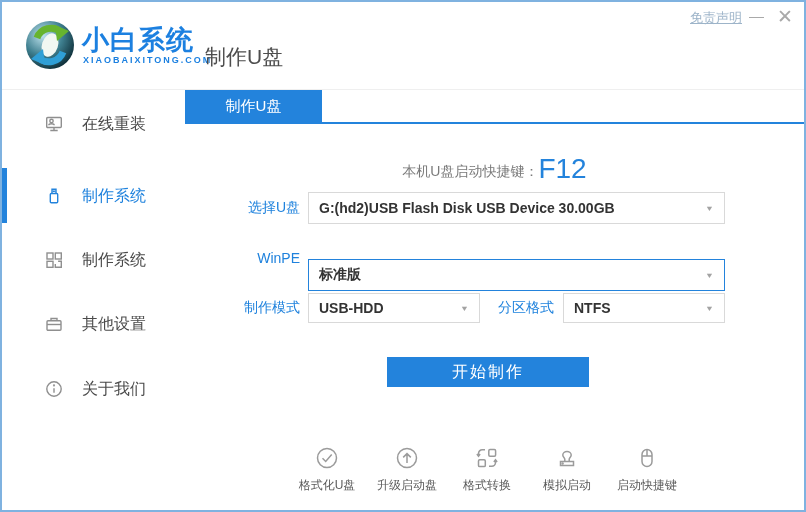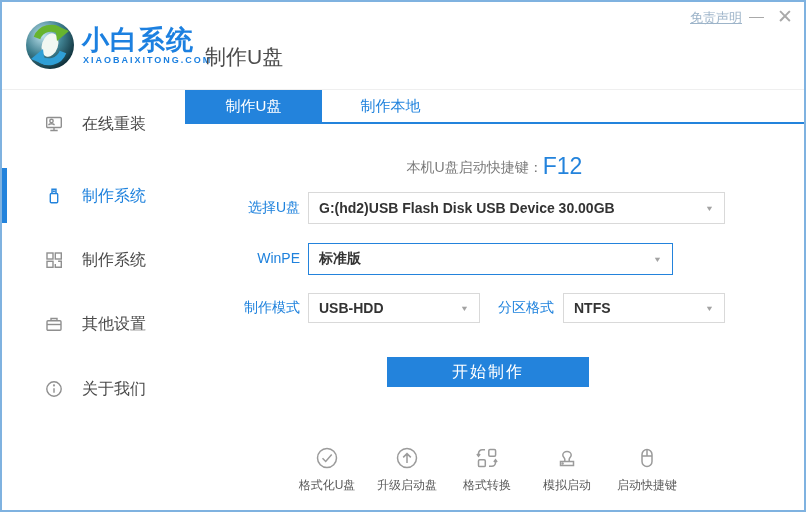--- a/index.html
+++ b/index.html
@@ -24,21 +24,21 @@
   .side-item .slabel{margin-left:18px;font-size:16px;color:#4a4a4a;}
   .side-item.active .slabel{color:#1f82dd;}
   .active-bar{position:absolute;left:0;top:166px;width:5px;height:55px;background:#2383dc;}
   
   .tabbar{position:absolute;left:183px;top:88px;right:0;height:32px;border-bottom:2px solid #2383dc;display:flex;}
   .tab{width:137px;line-height:32px;text-align:center;font-size:15px;color:#1f82dd;cursor:pointer;}
   .tab.active{background:#2383dc;color:#fff;}
   
   .hotkey{position:absolute;left:183px;right:0;top:151px;text-align:center;}
   .hotkey .hk-label{font-size:14px;color:#7a7a7a;vertical-align:2px;}
-  .hotkey .hk-value{font-size:23px;color:#2383dc;}
+  .hotkey .hk-value{font-size:28px;color:#2383dc;}
   .form-label{position:absolute;font-size:14px;color:#1f82dd;text-align:right;width:100px;}
   .select{position:absolute;border:1px solid #d9d9d9;background:#fff;box-sizing:border-box;
           display:flex;align-items:center;padding:0 32px 0 10px;font-size:14px;color:#333;cursor:pointer;font-weight:bold;}
   .select .val{white-space:nowrap;overflow:hidden;}
   .select .arrow{position:absolute;right:10px;color:#a3a3a3;font-size:9px;transform:scaleY(.85);}
   .select.focused{border:1px solid #2383dc;}
   .start-btn{position:absolute;left:385px;top:355px;width:202px;height:30px;background:#2383dc;border:none;
              color:#fff;font-size:16px;cursor:pointer;font-family:inherit;letter-spacing:2px;}
   
   .tools{position:absolute;left:289px;top:443px;width:392px;display:flex;justify-content:space-between;}
@@ -131,35 +131,34 @@
         <circle cx="10" cy="10" r="7.2"></circle>
         <path d="M10 9.2 v4.6"></path>
           <circle cx="10" cy="6.4" r="0.4" fill="#8f8f8f"></circle>
       </svg>
     </span>
     <span class="slabel">关于我们</span>
   </div>
 
   <div class="tabbar">
     <div class="tab active">制作U盘</div>
-    <div class="tab">制作本地</div>
   </div>
 
   <div class="hotkey">
     <span class="hk-label">本机U盘启动快捷键：</span><span class="hk-value">F12</span>
   </div>
 
   <div class="form-label" style="left:198px;top:197px">选择U盘</div>
   <div class="select" style="left:306px;top:190px;width:417px;height:32px">
     <span class="val">G:(hd2)USB Flash Disk USB Device 30.00GB</span>
     <span class="arrow">▼</span>
   </div>
 
   <div class="form-label" style="left:198px;top:248px">WinPE</div>
-  <div class="select focused" style="left:306px;top:241px;width:365px;height:32px">
+  <div class="select focused" style="left:306px;top:257px;width:417px;height:32px">
     <span class="val">标准版</span>
     <span class="arrow">▼</span>
   </div>
 
   <div class="form-label" style="left:198px;top:297px">制作模式</div>
   <div class="select" style="left:306px;top:291px;width:172px;height:30px">
     <span class="val">USB-HDD</span>
     <span class="arrow">▼</span>
   </div>
 

